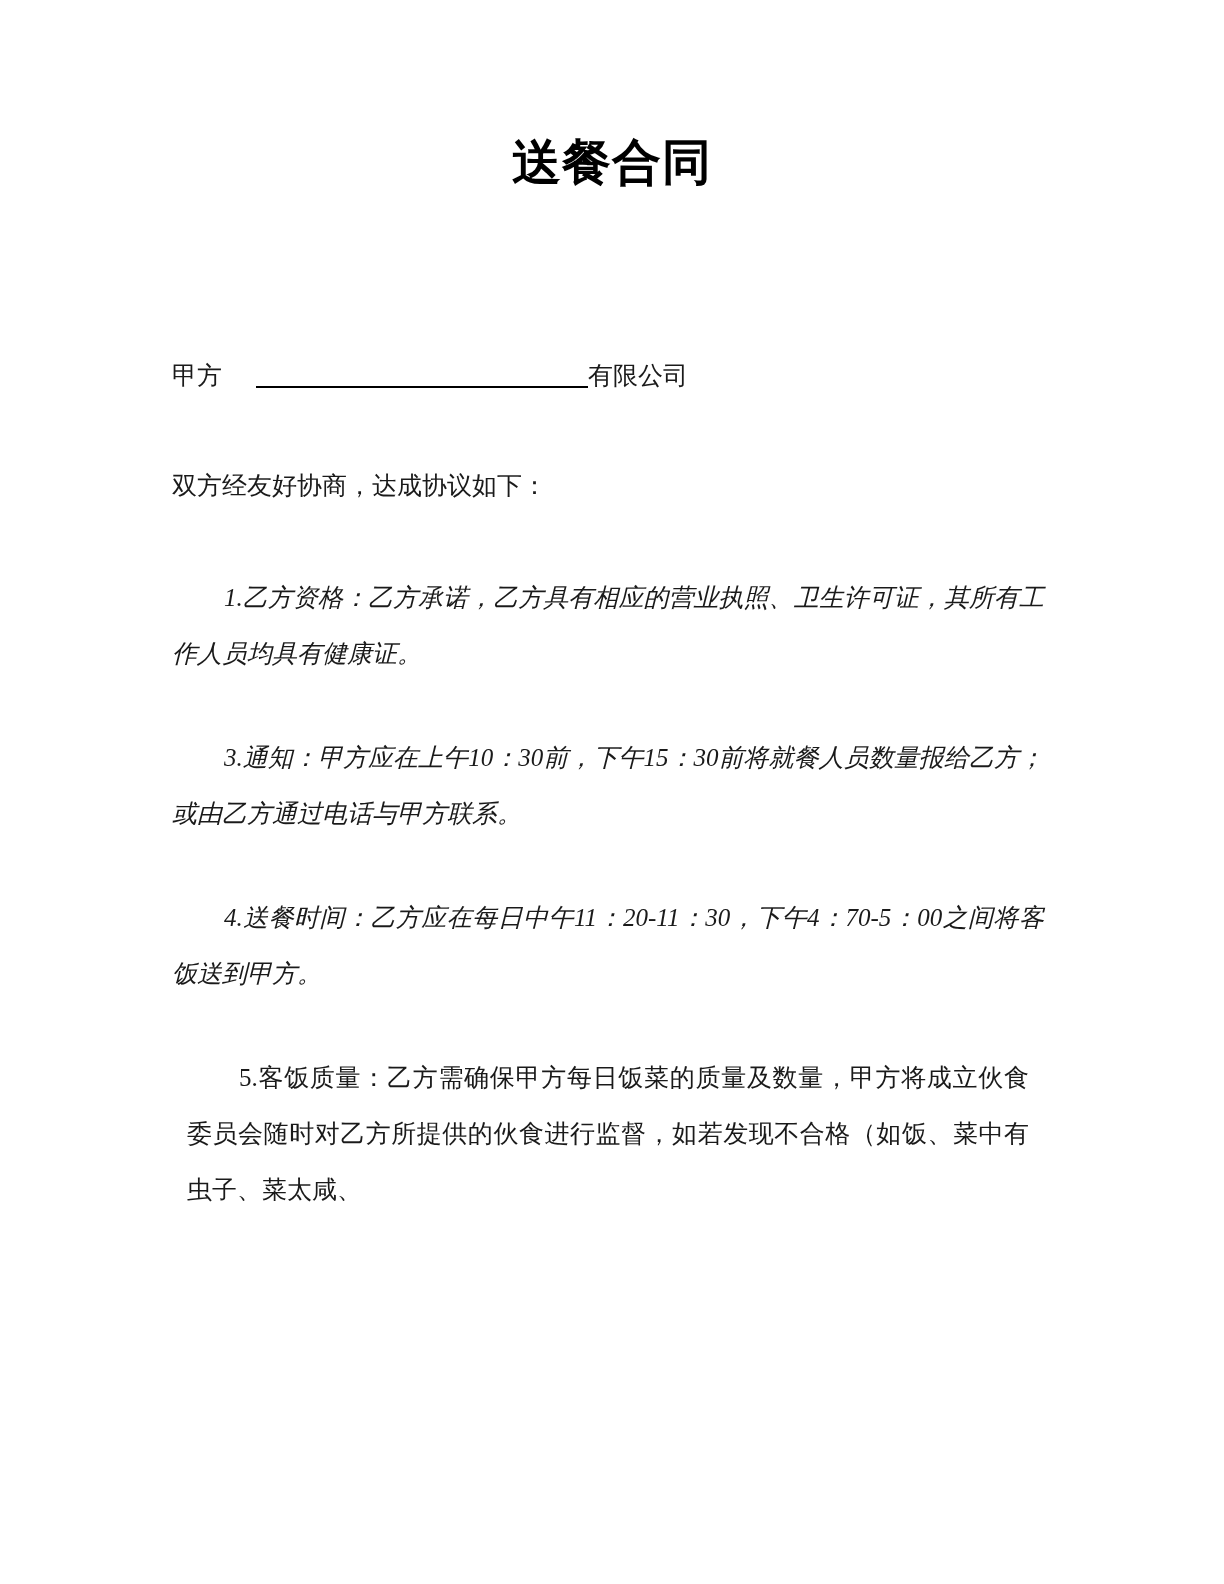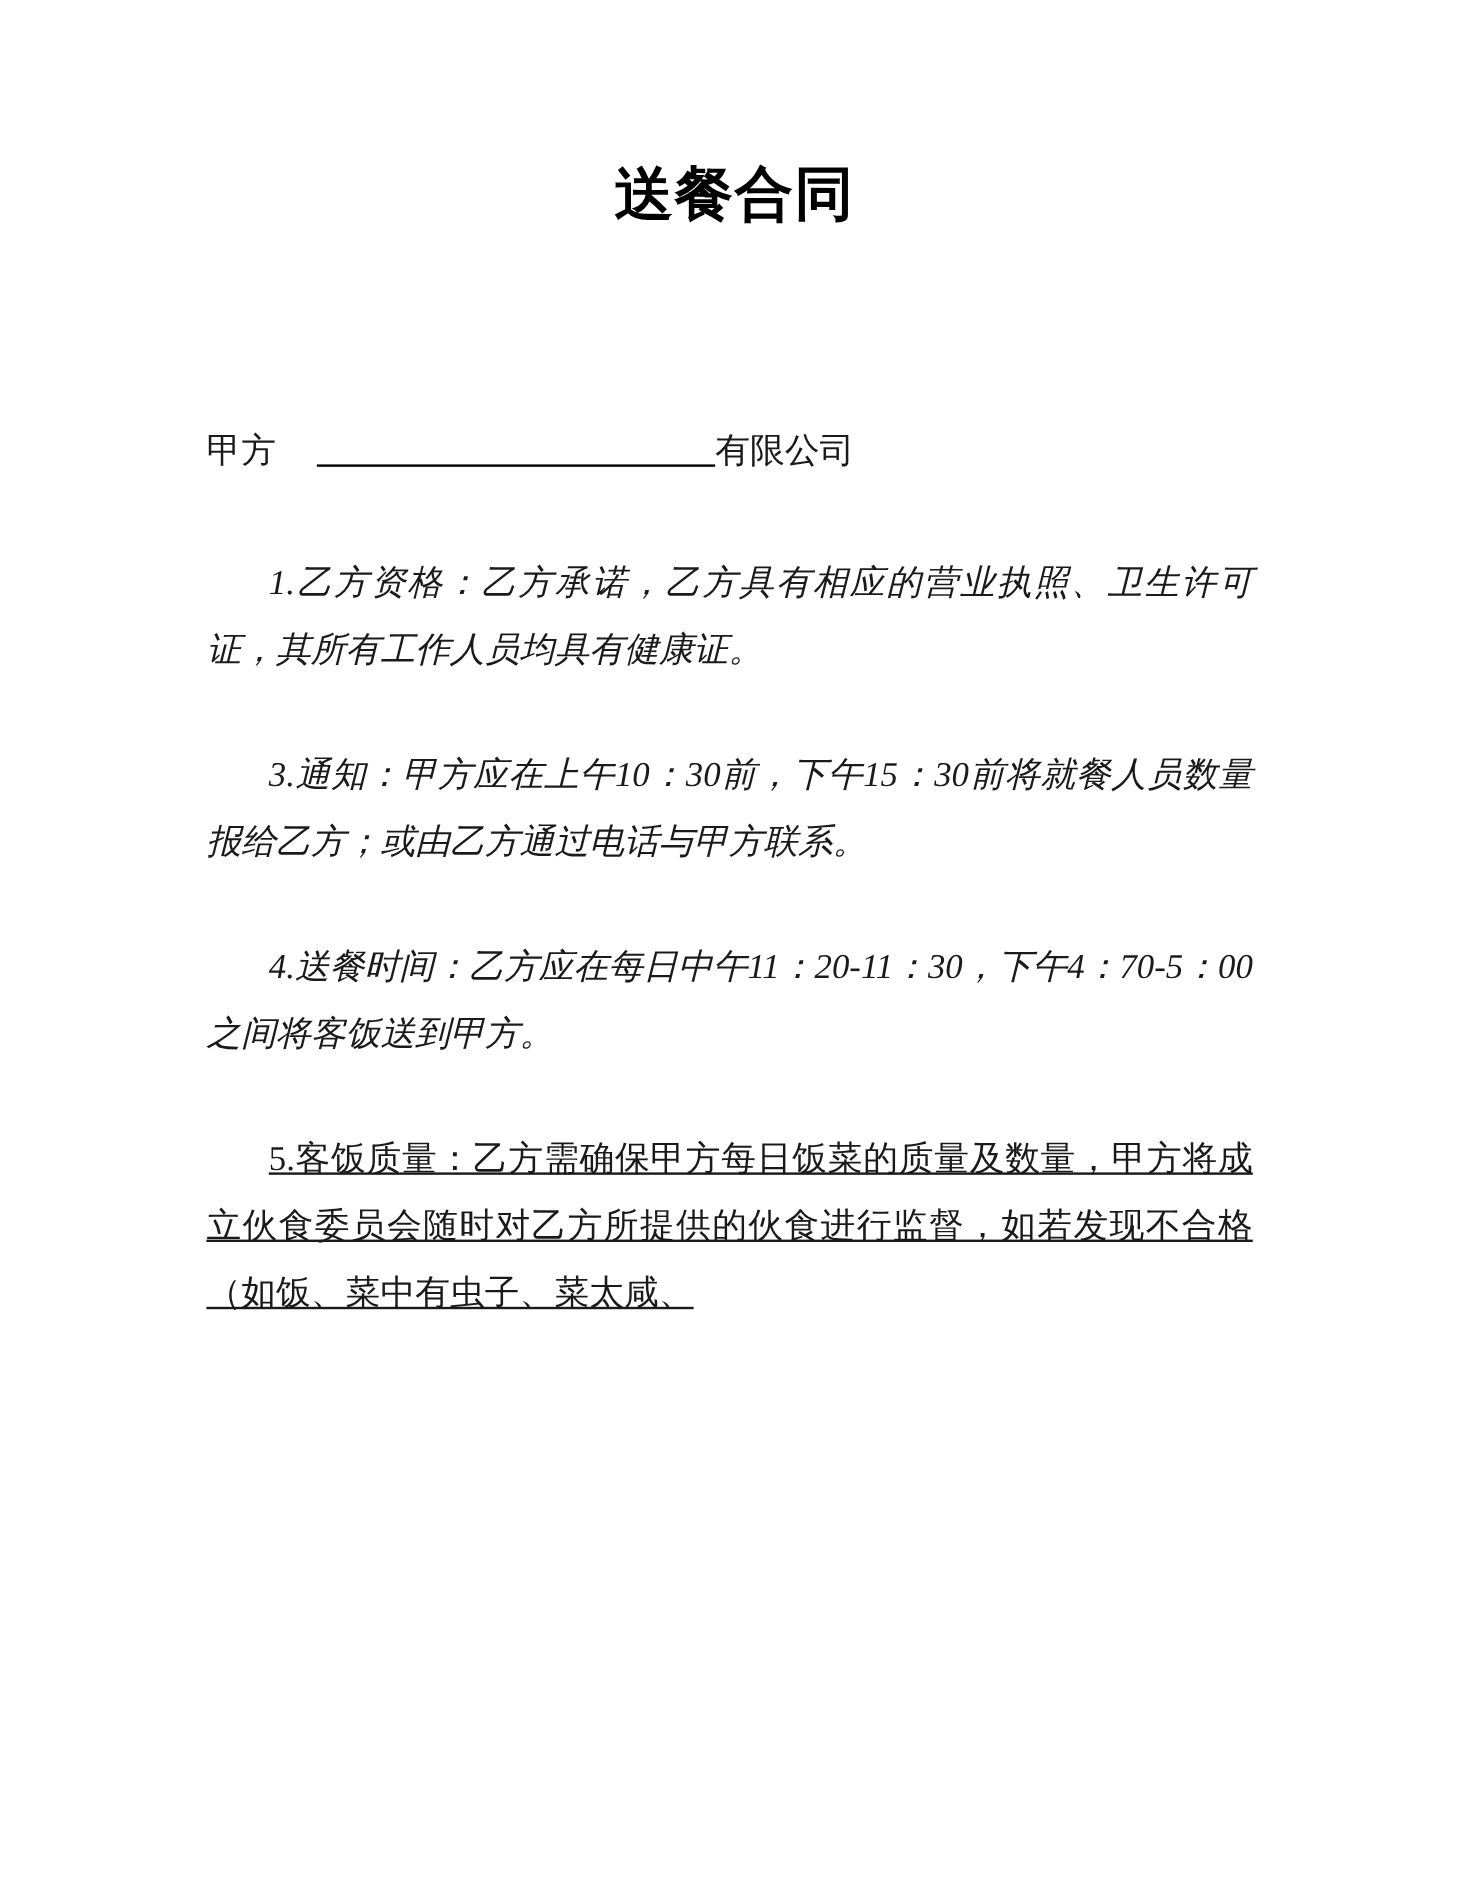--- a/index.html
+++ b/index.html
@@ -32,44 +32,43 @@
     letter-spacing: 1px;
     color: #000000;
   }
   .body-block {
     position: absolute;
     left: 172px;
     top: 348px;
     width: 872px;
   }
   .para {
-    font-size: 29px;
+    font-size: 25px;
     line-height: 56px;
     text-align: justify;
     text-justify: inter-ideograph;
     color: #1a1a1a;
     margin: 0;
     white-space: pre-wrap;
   }
   .party-line {
     margin: 0 0 54px 0;
     white-space: pre;
   }
   .intro-line {
     margin: 0 0 56px 0;
   }
   .clause {
     margin: 0 0 48px 0;
     text-indent: 52px;
     font-style: italic;
   }
   .clause-last {
-    margin: 0;
+    margin: 15px;
     text-indent: 52px;
-    text-decoration: underline;
   }
   .blank {
     display: inline-block;
     border-bottom: 2px solid #000000;
     vertical-align: -4px;
     height: 22px;
   }
   .blank-a { width: 332px; }
   .blank-b { width: 160px; }
   .blank-price { width: 118px; vertical-align: -5px; }
@@ -81,20 +80,21 @@
 
 <div class="page">
 
   <div class="doc-title">送餐合同</div>
 
   <div class="body-block">
 
     <p class="para party-line"><span>甲方</span><span class="gap-sm"></span><span class="blank blank-a"></span><span>有限公司</span></p>
 
 
+    <p class="para intro-line">双方经友好协商，达成协议如下：</p>
 
     <p class="para clause">1.乙方资格：乙方承诺，乙方具有相应的营业执照、卫生许可证，其所有工作人员均具有健康证。</p>
 
 
     <p class="para clause">3.通知：甲方应在上午10：30前，下午15：30前将就餐人员数量报给乙方；或由乙方通过电话与甲方联系。</p>
 
     <p class="para clause">4.送餐时间：乙方应在每日中午11：20-11：30，下午4：70-5：00之间将客饭送到甲方。</p>
 
     <p class="para clause-last">5.客饭质量：乙方需确保甲方每日饭菜的质量及数量，甲方将成立伙食委员会随时对乙方所提供的伙食进行监督，如若发现不合格（如饭、菜中有虫子、菜太咸、</p>
 

